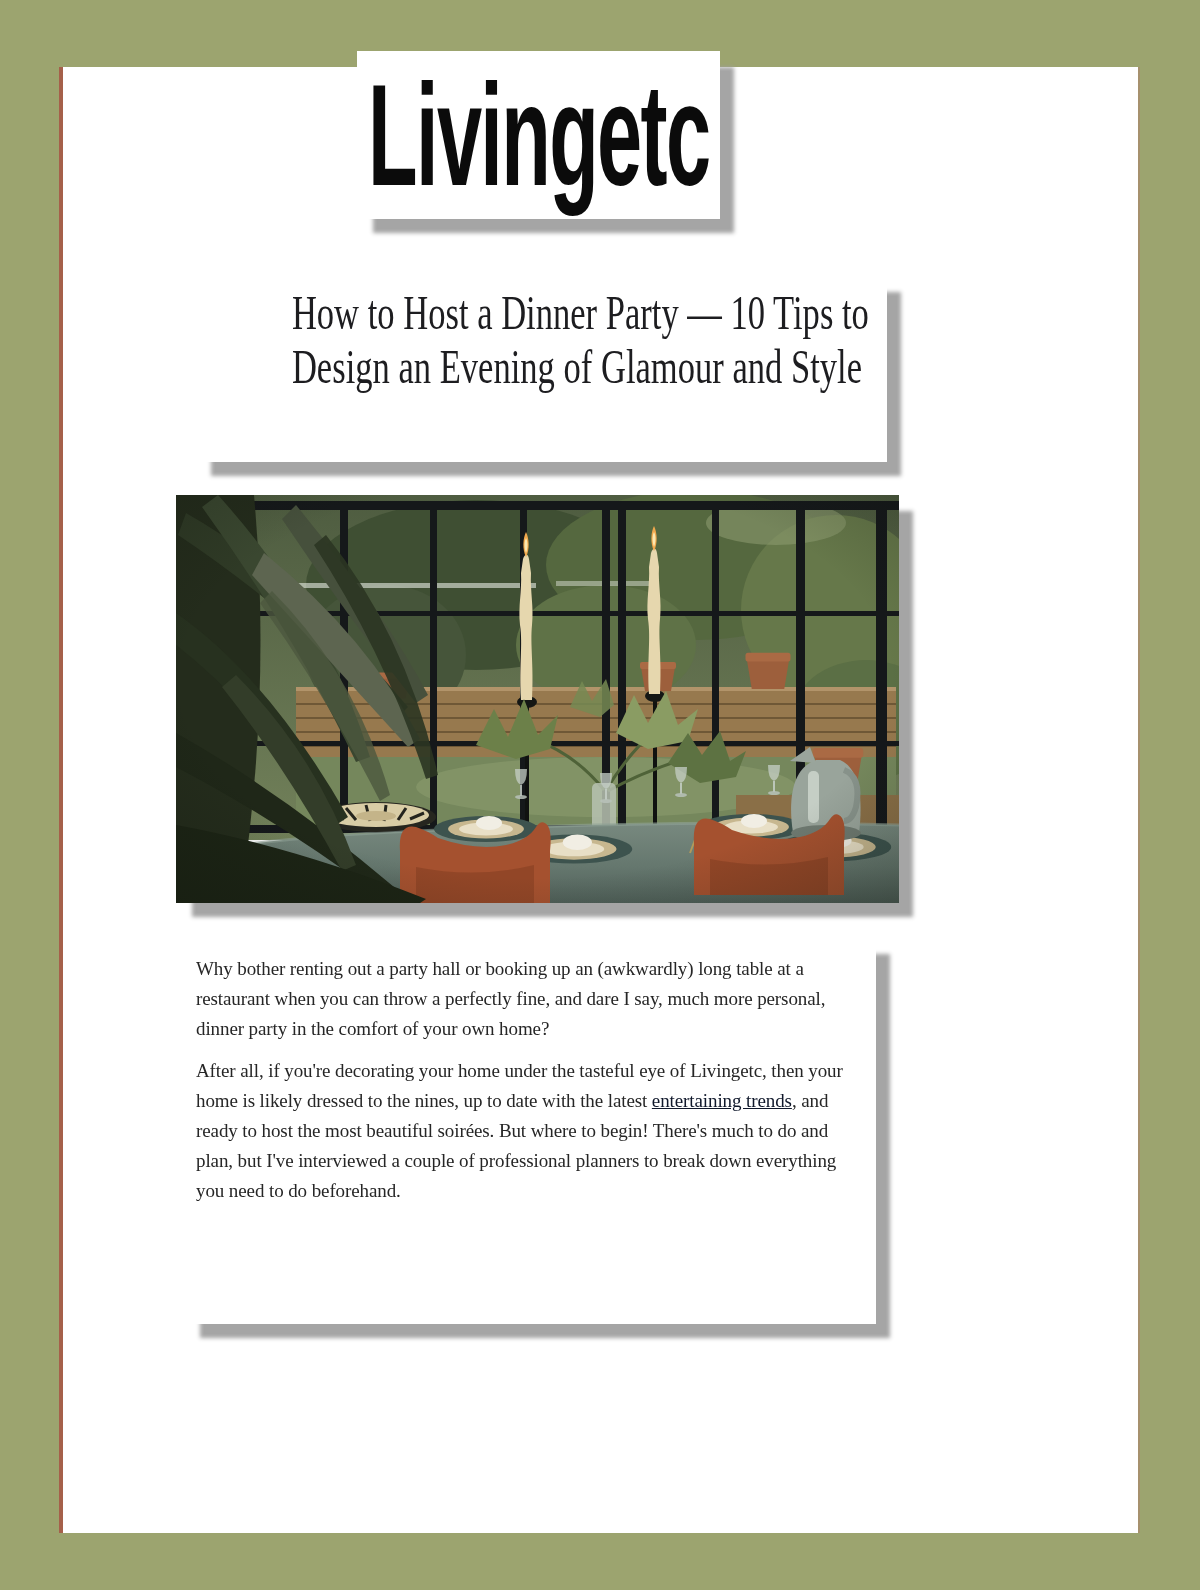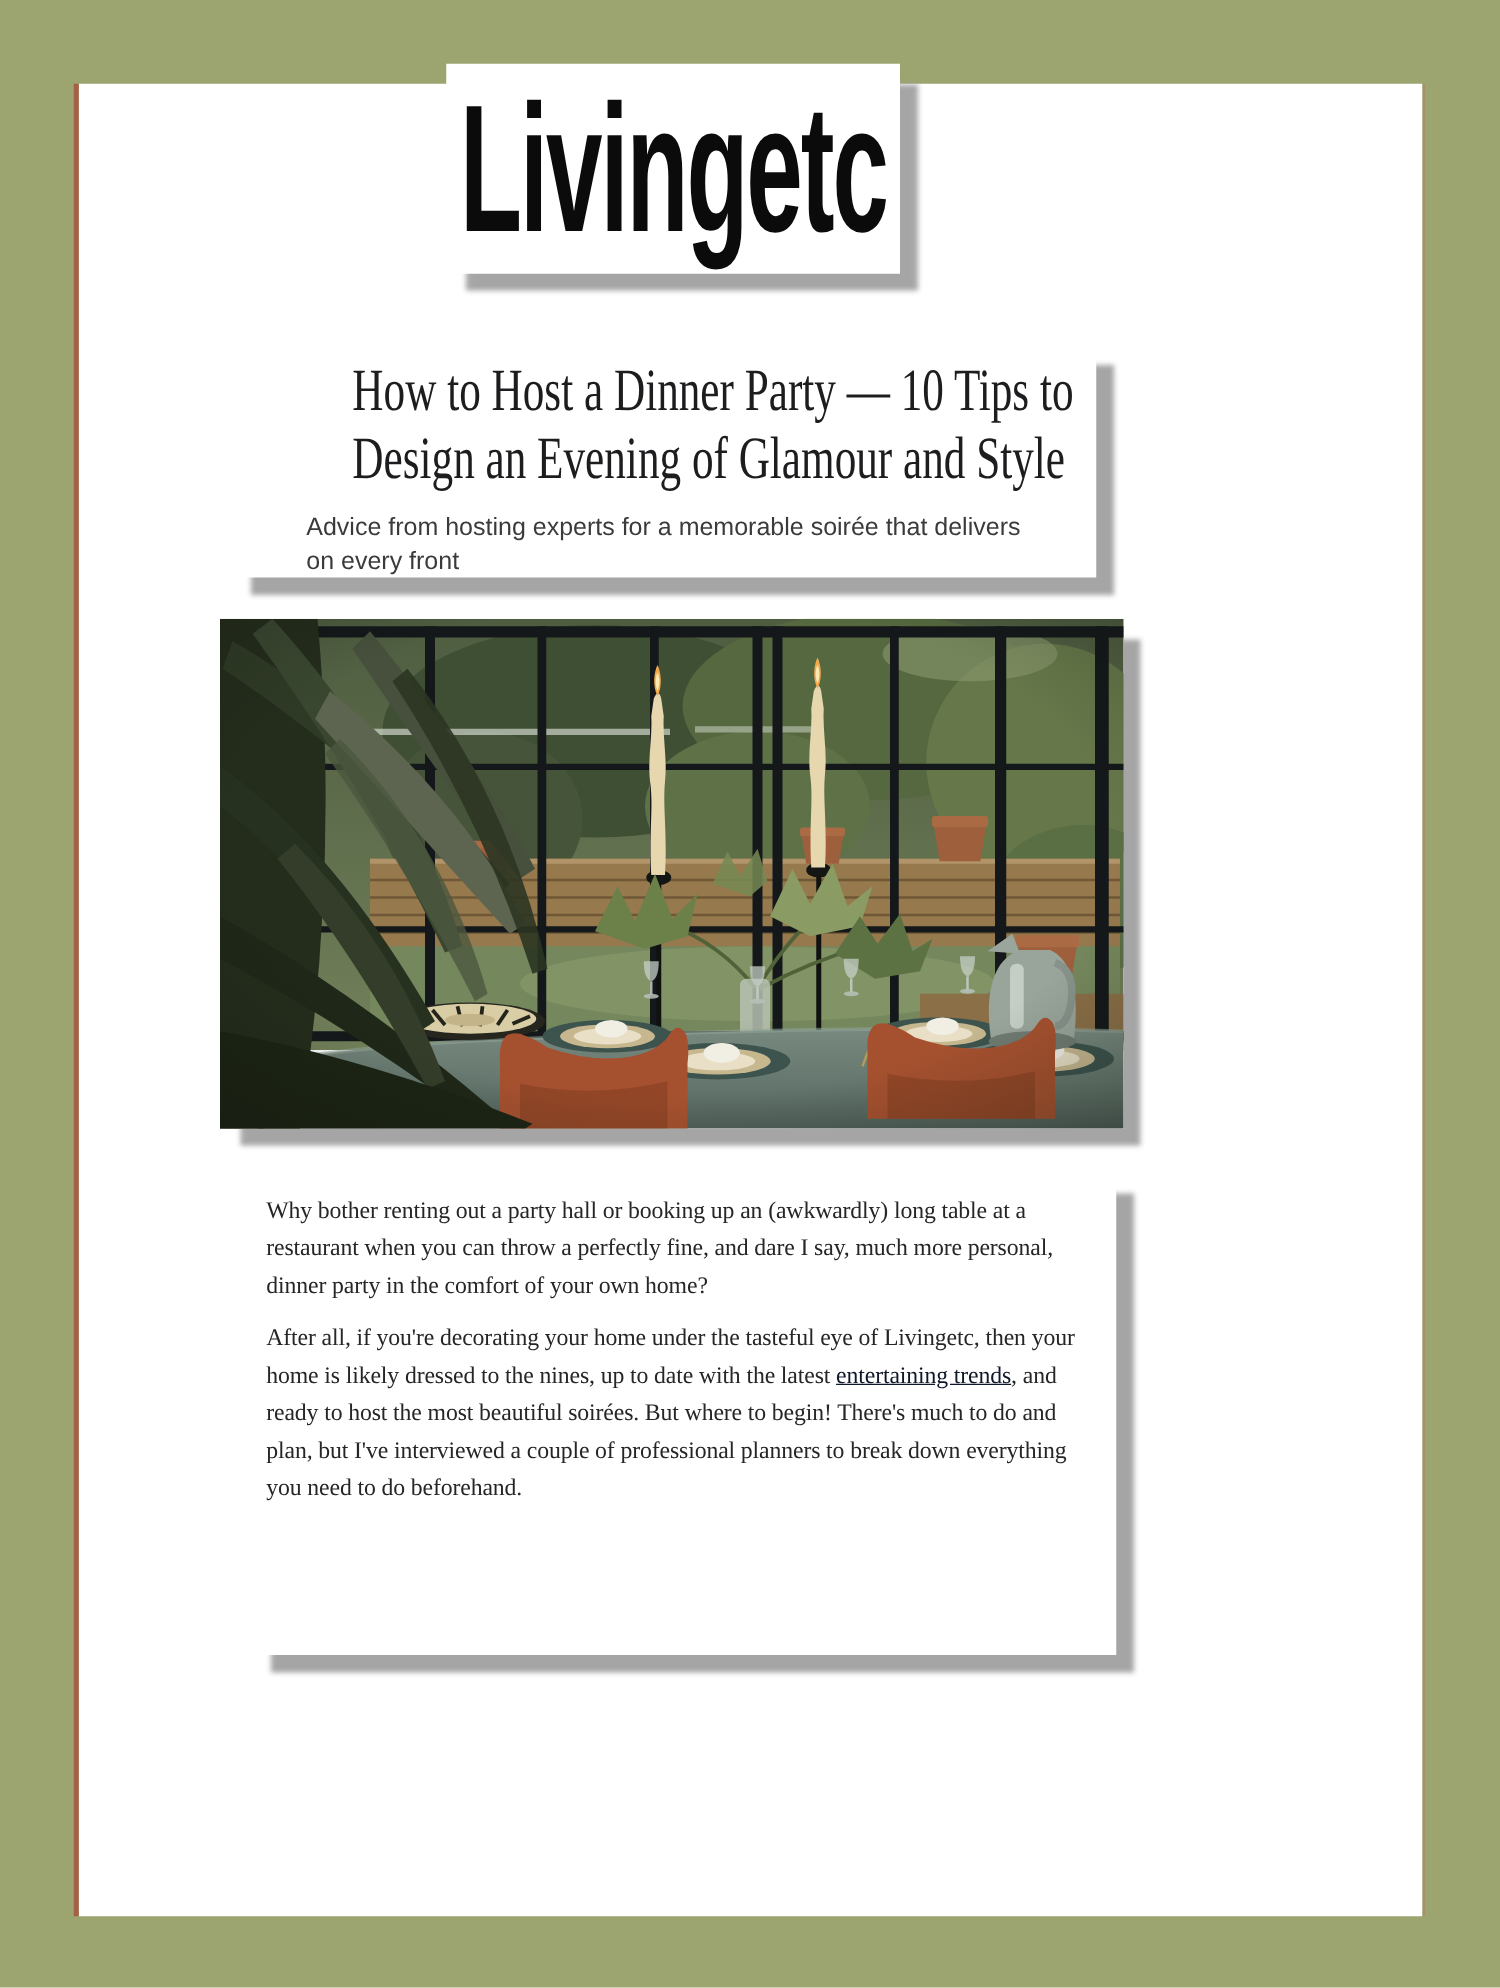--- a/index.html
+++ b/index.html
@@ -21,57 +21,56 @@
     box-shadow:15px 15px 4px -1px rgba(160,160,160,0.95);
   }
   
   .logo-card{left:357px;top:51px;width:363px;height:168px;display:flex;align-items:center;justify-content:center;overflow:visible;}
   .logo-text{
     font-family:"Liberation Sans", sans-serif;font-weight:700;
     font-size:145px;letter-spacing:-3px;color:#0b0b0b;line-height:1;
     transform:scaleX(0.56);transform-origin:center center;white-space:nowrap;
   }
   
-  .headline-card{left:185px;top:276px;width:692px;height:186px;text-align:left;padding-top:10px;box-sizing:border-box;}
+  .headline-card{left:195px;top:276px;width:692px;height:186px;text-align:center;padding-top:10px;box-sizing:border-box;}
   .title-line{
     font-family:"Liberation Serif", serif;color:#1d1d20;
     font-size:48px;line-height:54px;white-space:nowrap;
     transform:scaleX(0.72);transform-origin:center center;
   }
   .subtitle{
     font-family:"Liberation Sans", sans-serif;color:#3b3b3b;
     font-size:20px;line-height:27px;margin-top:15px;
     padding:0 60px;
   }
   
   .photo-card{left:176px;top:495px;width:723px;height:408px;overflow:hidden;}
   .photo-card svg{display:block;}
   
-  .body-card{left:201px;top:938px;width:692px;height:386px;box-sizing:border-box;padding:16px 12px 0 12px;}
+  .body-card{left:184px;top:938px;width:692px;height:386px;box-sizing:border-box;padding:16px 12px 0 12px;}
   .body-card p{
     margin:0 0 12px 0;font-size:19px;line-height:30px;color:#262626;
     font-family:"Liberation Serif", serif;letter-spacing:-0.1px;
   }
   .body-link{color:#0f172a;text-decoration:underline;}
 </style>
 </head>
 <body>
 
 <div class="paper"></div>
 <div class="edge edge-left"></div>
 <div class="edge edge-right"></div>
 
 <div class="shadow-card logo-card">
   <div class="logo-text">Livingetc</div>
 </div>
 
 <div class="shadow-card headline-card">
   <div class="title-line">How to Host a Dinner Party — 10 Tips to</div>
   <div class="title-line">Design an Evening of Glamour and Style</div>
-  <div class="subtitle">Advice from hosting experts for a memorable soirée that delivers on every front</div>
 </div>
 
 <div class="shadow-card photo-card">
   <svg width="723" height="408" viewBox="0 0 723 408" xmlns="http://www.w3.org/2000/svg">
     <defs>
       <linearGradient id="gGarden" x1="0" y1="0" x2="0" y2="1">
         <stop offset="0" stop-color="#4e5c40"></stop>
           <stop offset="1" stop-color="#72815a"></stop>
       </linearGradient>
       <linearGradient id="gTable" x1="0" y1="0" x2="0" y2="1">

